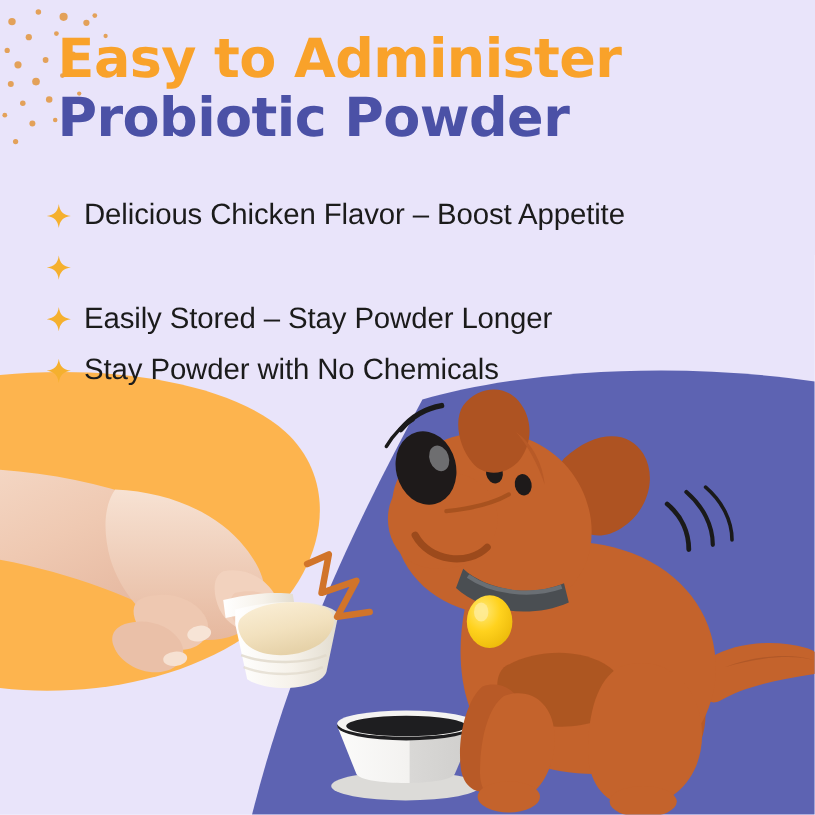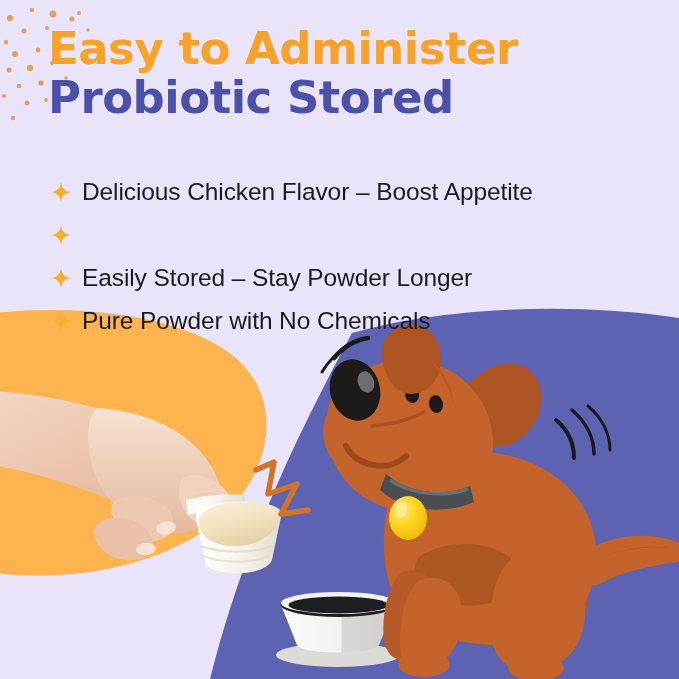--- a/index.html
+++ b/index.html
@@ -55,21 +55,21 @@
     margin-top: 2px;
   }
 
   
   .bullets {
     position: absolute;
     left: 38px;
     top: 158px;
     width: 610px;
     z-index: 5;
-    margin: 12px;
+    margin: 0;
     padding: 0;
     list-style: none;
     text-align: right;
   }
   .bullet-row {
     display: flex;
     align-items: center;
     height: 43px;
   }
   .bullet-icon {
@@ -356,21 +356,21 @@
           <path d="M 556,420 C 568,430 574,444 574,458" stroke-width="4"></path>
           <path d="M 572,410 C 586,422 594,438 594,454" stroke-width="3.5"></path>
           <path d="M 588,406 C 602,418 610,434 610,450" stroke-width="3"></path>
         </g>
       </g>
     </g>
   </svg>
 
   <div class="headline">
     <span class="headline-line headline-line-1">Easy to Administer</span>
-    <span class="headline-line headline-line-2">Probiotic Stored</span>
+    <span class="headline-line headline-line-2">Probiotic Powder</span>
   </div>
 
   <ul class="bullets">
 
     <li class="bullet-row">
       <svg class="bullet-icon" viewBox="0 0 24 24" xmlns="http://www.w3.org/2000/svg">
         <path d="M12 1 C13 8 16 11 23 12 C16 13 13 16 12 23 C11 16 8 13 1 12 C8 11 11 8 12 1 Z" fill="#F5B02E"></path>
       </svg>
       <span class="bullet-text">Delicious Chicken Flavor – Boost Appetite</span>
     </li>
@@ -385,18 +385,18 @@
       <svg class="bullet-icon" viewBox="0 0 24 24" xmlns="http://www.w3.org/2000/svg">
         <path d="M12 1 C13 8 16 11 23 12 C16 13 13 16 12 23 C11 16 8 13 1 12 C8 11 11 8 12 1 Z" fill="#F5B02E"></path>
       </svg>
       <span class="bullet-text">Easily Stored – Stay Powder Longer</span>
     </li>
 
     <li class="bullet-row">
       <svg class="bullet-icon" viewBox="0 0 24 24" xmlns="http://www.w3.org/2000/svg">
         <path d="M12 1 C13 8 16 11 23 12 C16 13 13 16 12 23 C11 16 8 13 1 12 C8 11 11 8 12 1 Z" fill="#F5B02E"></path>
       </svg>
-      <span class="bullet-text">Pure Powder with No Chemicals</span>
+      <span class="bullet-text">Stay Powder with No Chemicals</span>
     </li>
 
   </ul>
 
 </div>
 
 </body></html>

